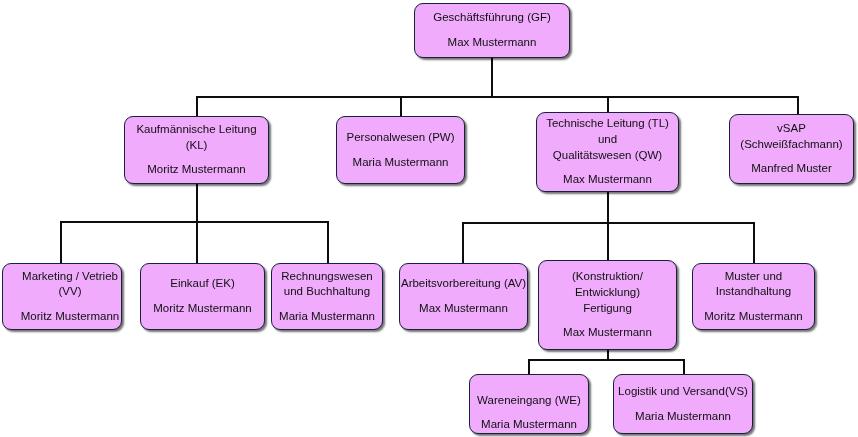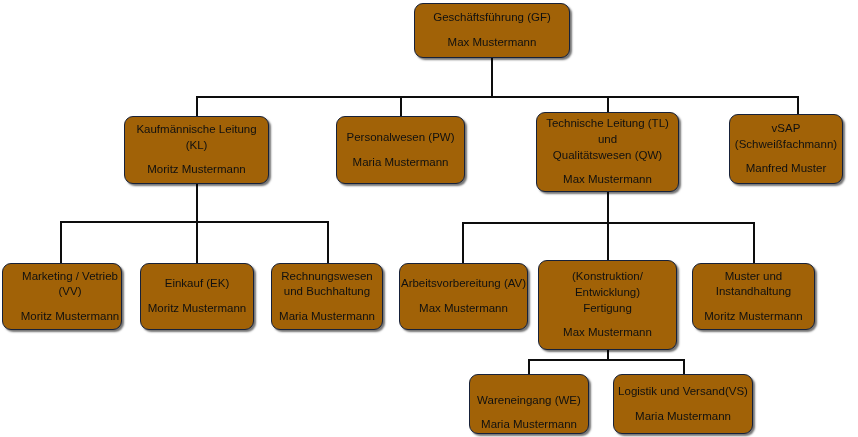--- a/index.html
+++ b/index.html
@@ -11,21 +11,21 @@
     position: relative;
     width: 858px;
     height: 437px;
     background: #ffffff;
     font-family: "Liberation Sans", sans-serif;
     overflow: hidden;
   }
   .node {
     position: absolute;
     box-sizing: border-box;
-    background: #a16207;
+    background: #f0abfc;
     border: 1.5px solid #16213a;
     border-radius: 9px;
     box-shadow: 2px 2px 2px rgba(0,0,0,0.55);
     display: flex;
     flex-direction: column;
     align-items: center;
     justify-content: center;
     text-align: center;
     color: #101010;
     font-size: 11.5px;
@@ -92,32 +92,32 @@
     <div class="person">Maria Mustermann</div>
   </div>
 
   <div class="node" style="left:536px; top:112px; width:143px; height:80px;">
     <div class="title">Technische Leitung (TL)
 und
 Qualitätswesen (QW)</div>
     <div class="person">Max Mustermann</div>
   </div>
 
-  <div class="node" style="left:729px; top:114px; width:114px; height:70px;">
+  <div class="node" style="left:729px; top:114px; width:125px; height:70px;">
     <div class="title">vSAP
 (Schweißfachmann)</div>
     <div class="person">Manfred Muster</div>
   </div>
 
   <div class="node" style="left:2px; top:263px; width:120px; height:67px;padding-left:16px;">
     <div class="title">Marketing / Vetrieb (VV)</div>
     <div class="person">Moritz Mustermann</div>
   </div>
 
-  <div class="node" style="left:140px; top:263px; width:114px; height:67px;align-items:center;">
+  <div class="node" style="left:140px; top:263px; width:125px; height:67px;align-items:center;">
     <div class="title">Einkauf (EK)</div>
     <div class="person">Moritz Mustermann</div>
   </div>
 
   <div class="node" style="left:271px; top:263px; width:112px; height:67px;">
     <div class="title">Rechnungswesen
 und Buchhaltung</div>
     <div class="person">Maria Mustermann</div>
   </div>
 

